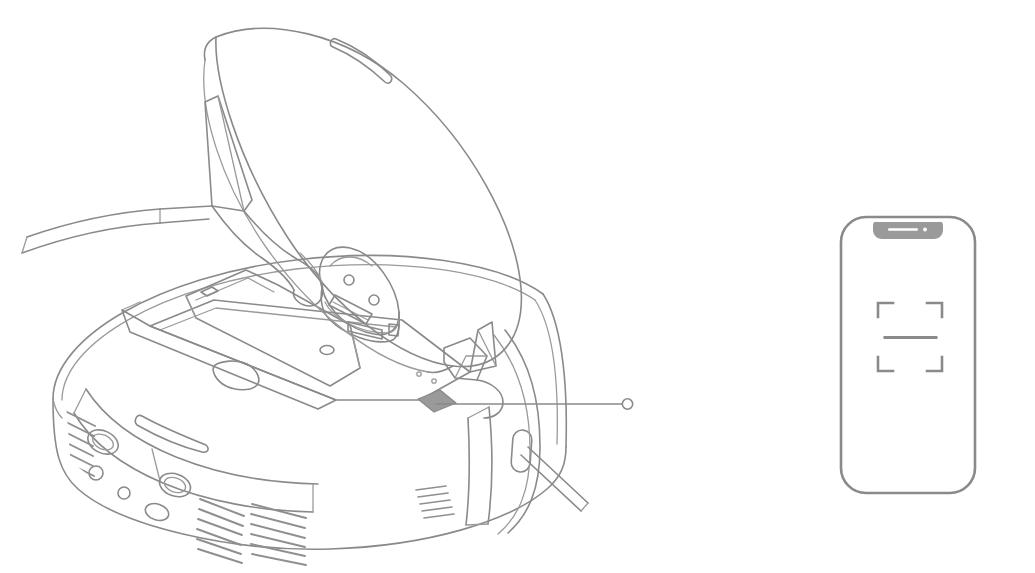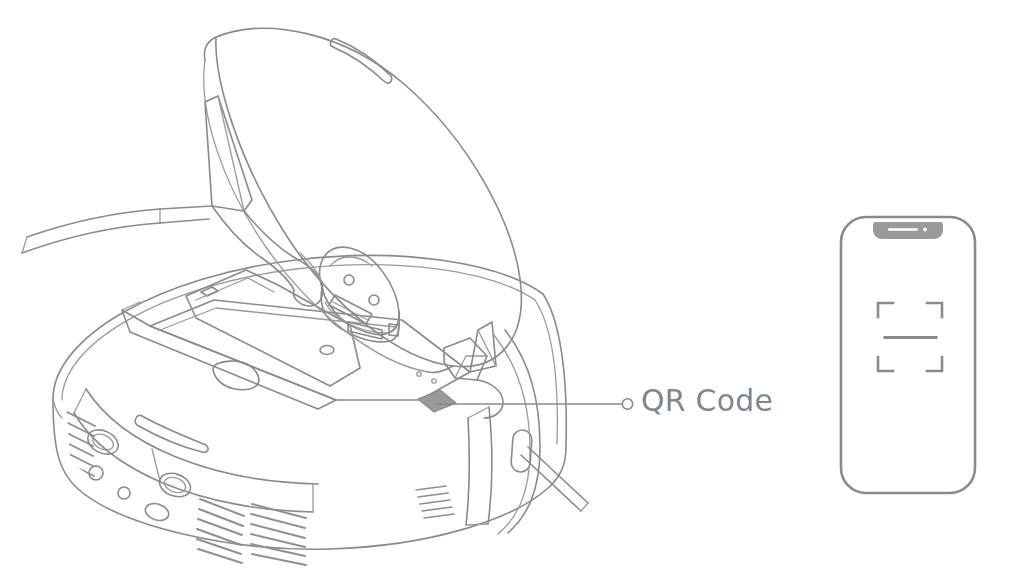--- a/index.html
+++ b/index.html
@@ -336,15 +336,14 @@
 
         <path d="M 927,371 L 942,371 L 942,357"></path>
 
         <path d="M 885,337.5 L 936,337.5" stroke-width="3"></path>
       </g>
 
     </g>
 
   </svg>
 
-  <div class="callout-label">QR Code</div>
 
 </div>
 
 </body></html>

